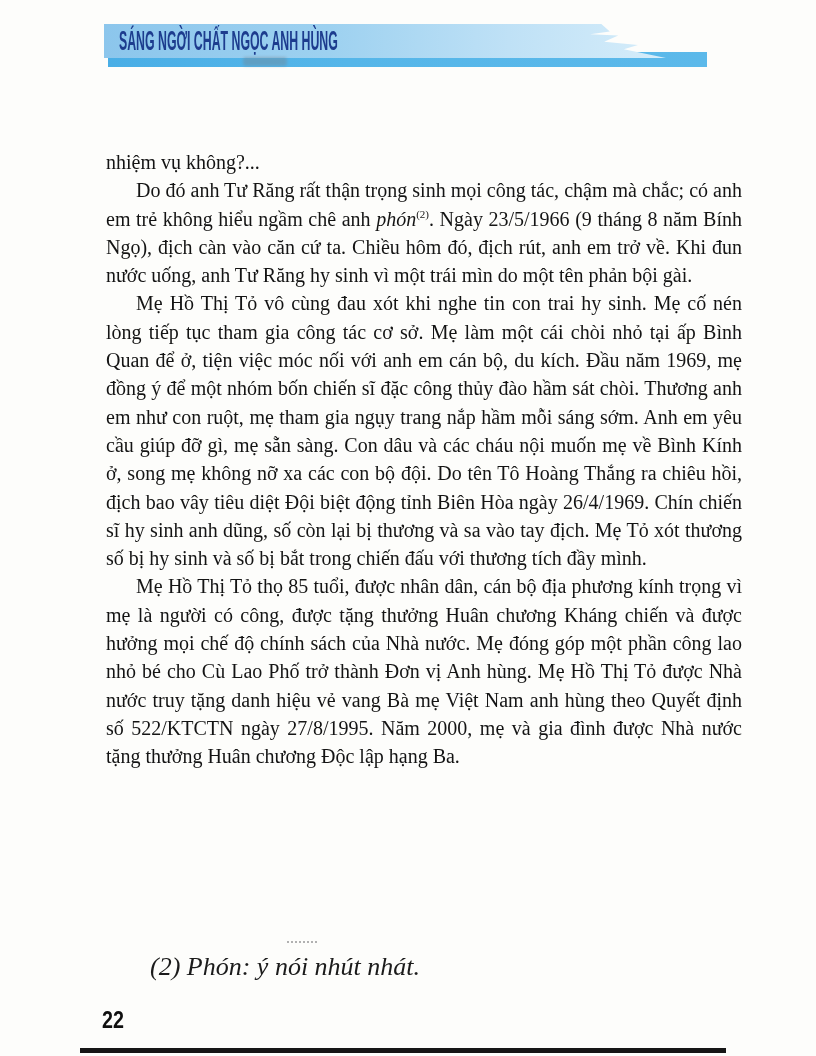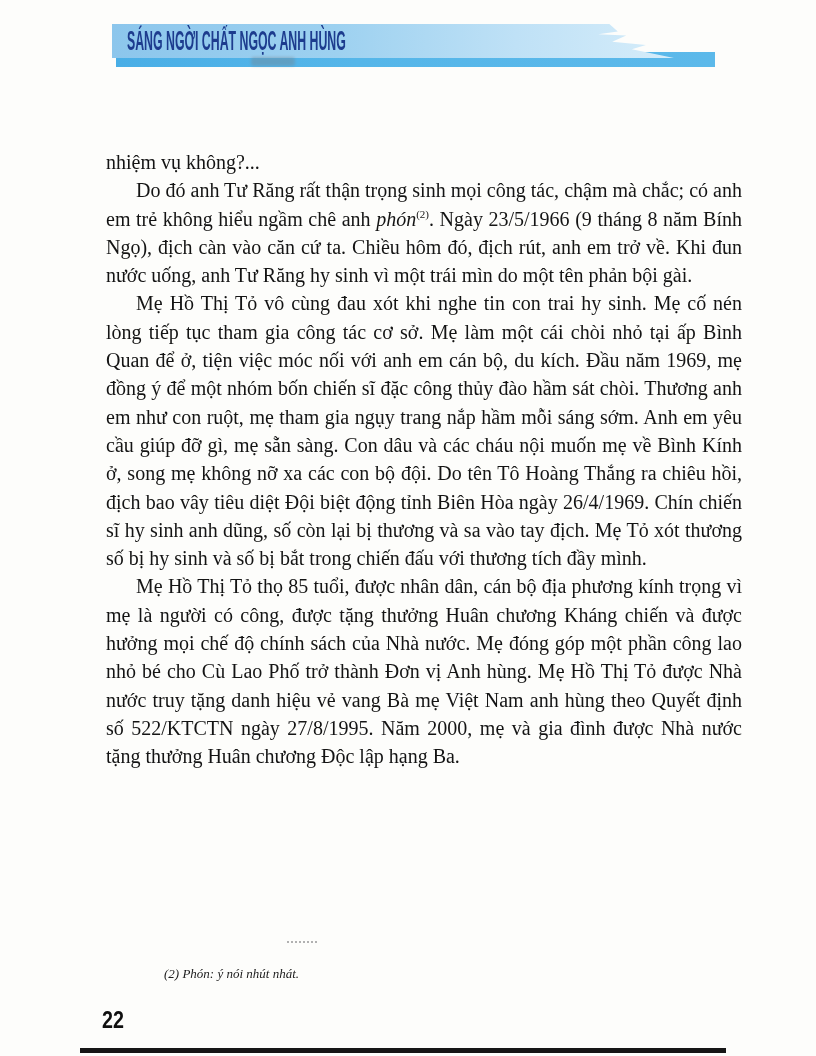--- a/index.html
+++ b/index.html
@@ -7,21 +7,21 @@
     position:relative;
     width:816px; height:1056px;
     margin:0 auto;
     background:#fdfdfb;
     overflow:hidden;
     font-family:"Liberation Serif", serif;
     color:#141414;
   }
 
   
-  .banner { position:absolute; left:8px; top:0; width:671px; height:84px; }
+  .banner { position:absolute; left:0; top:0; width:671px; height:84px; }
   .banner-strip {
     position:absolute; left:108px; top:52px;
     width:599px; height:15px;
     background:linear-gradient(90deg,#49aee6 0%, #55b6e9 40%, #5cb9ea 100%);
   }
   .banner-band {
     position:absolute; left:104px; top:24px;
     width:562px; height:34px;
     background:linear-gradient(90deg,#8cc6ec 0%, #9c*d 0%, #8cc6ec 0%, #9dd1f0 40%, #bfe1f6 72%, #d6edfa 100%);
     background:linear-gradient(90deg,#8cc6ec 0%, #9dd1f0 40%, #bfe1f6 72%, #d6edfa 100%);
@@ -64,22 +64,22 @@
 
   
   .footnote-sep {
     position:absolute; left:287px; top:941px;
     width:30px; height:0;
     border-top:2px dotted #8a8a8a;
     opacity:.65;
   }
   .footnote {
     position:absolute; left:146px; top:948px;
-    margin:18px;
-    font-size:13px;
+    margin:4px;
+    font-size:26px;
     font-style:italic;
     color:#1b1b1b;
   }
 
   
   .page-number {
     position:absolute; left:102px; top:1006px;
     font-family:"Liberation Sans", sans-serif;
     font-weight:700;
     font-size:24px;

